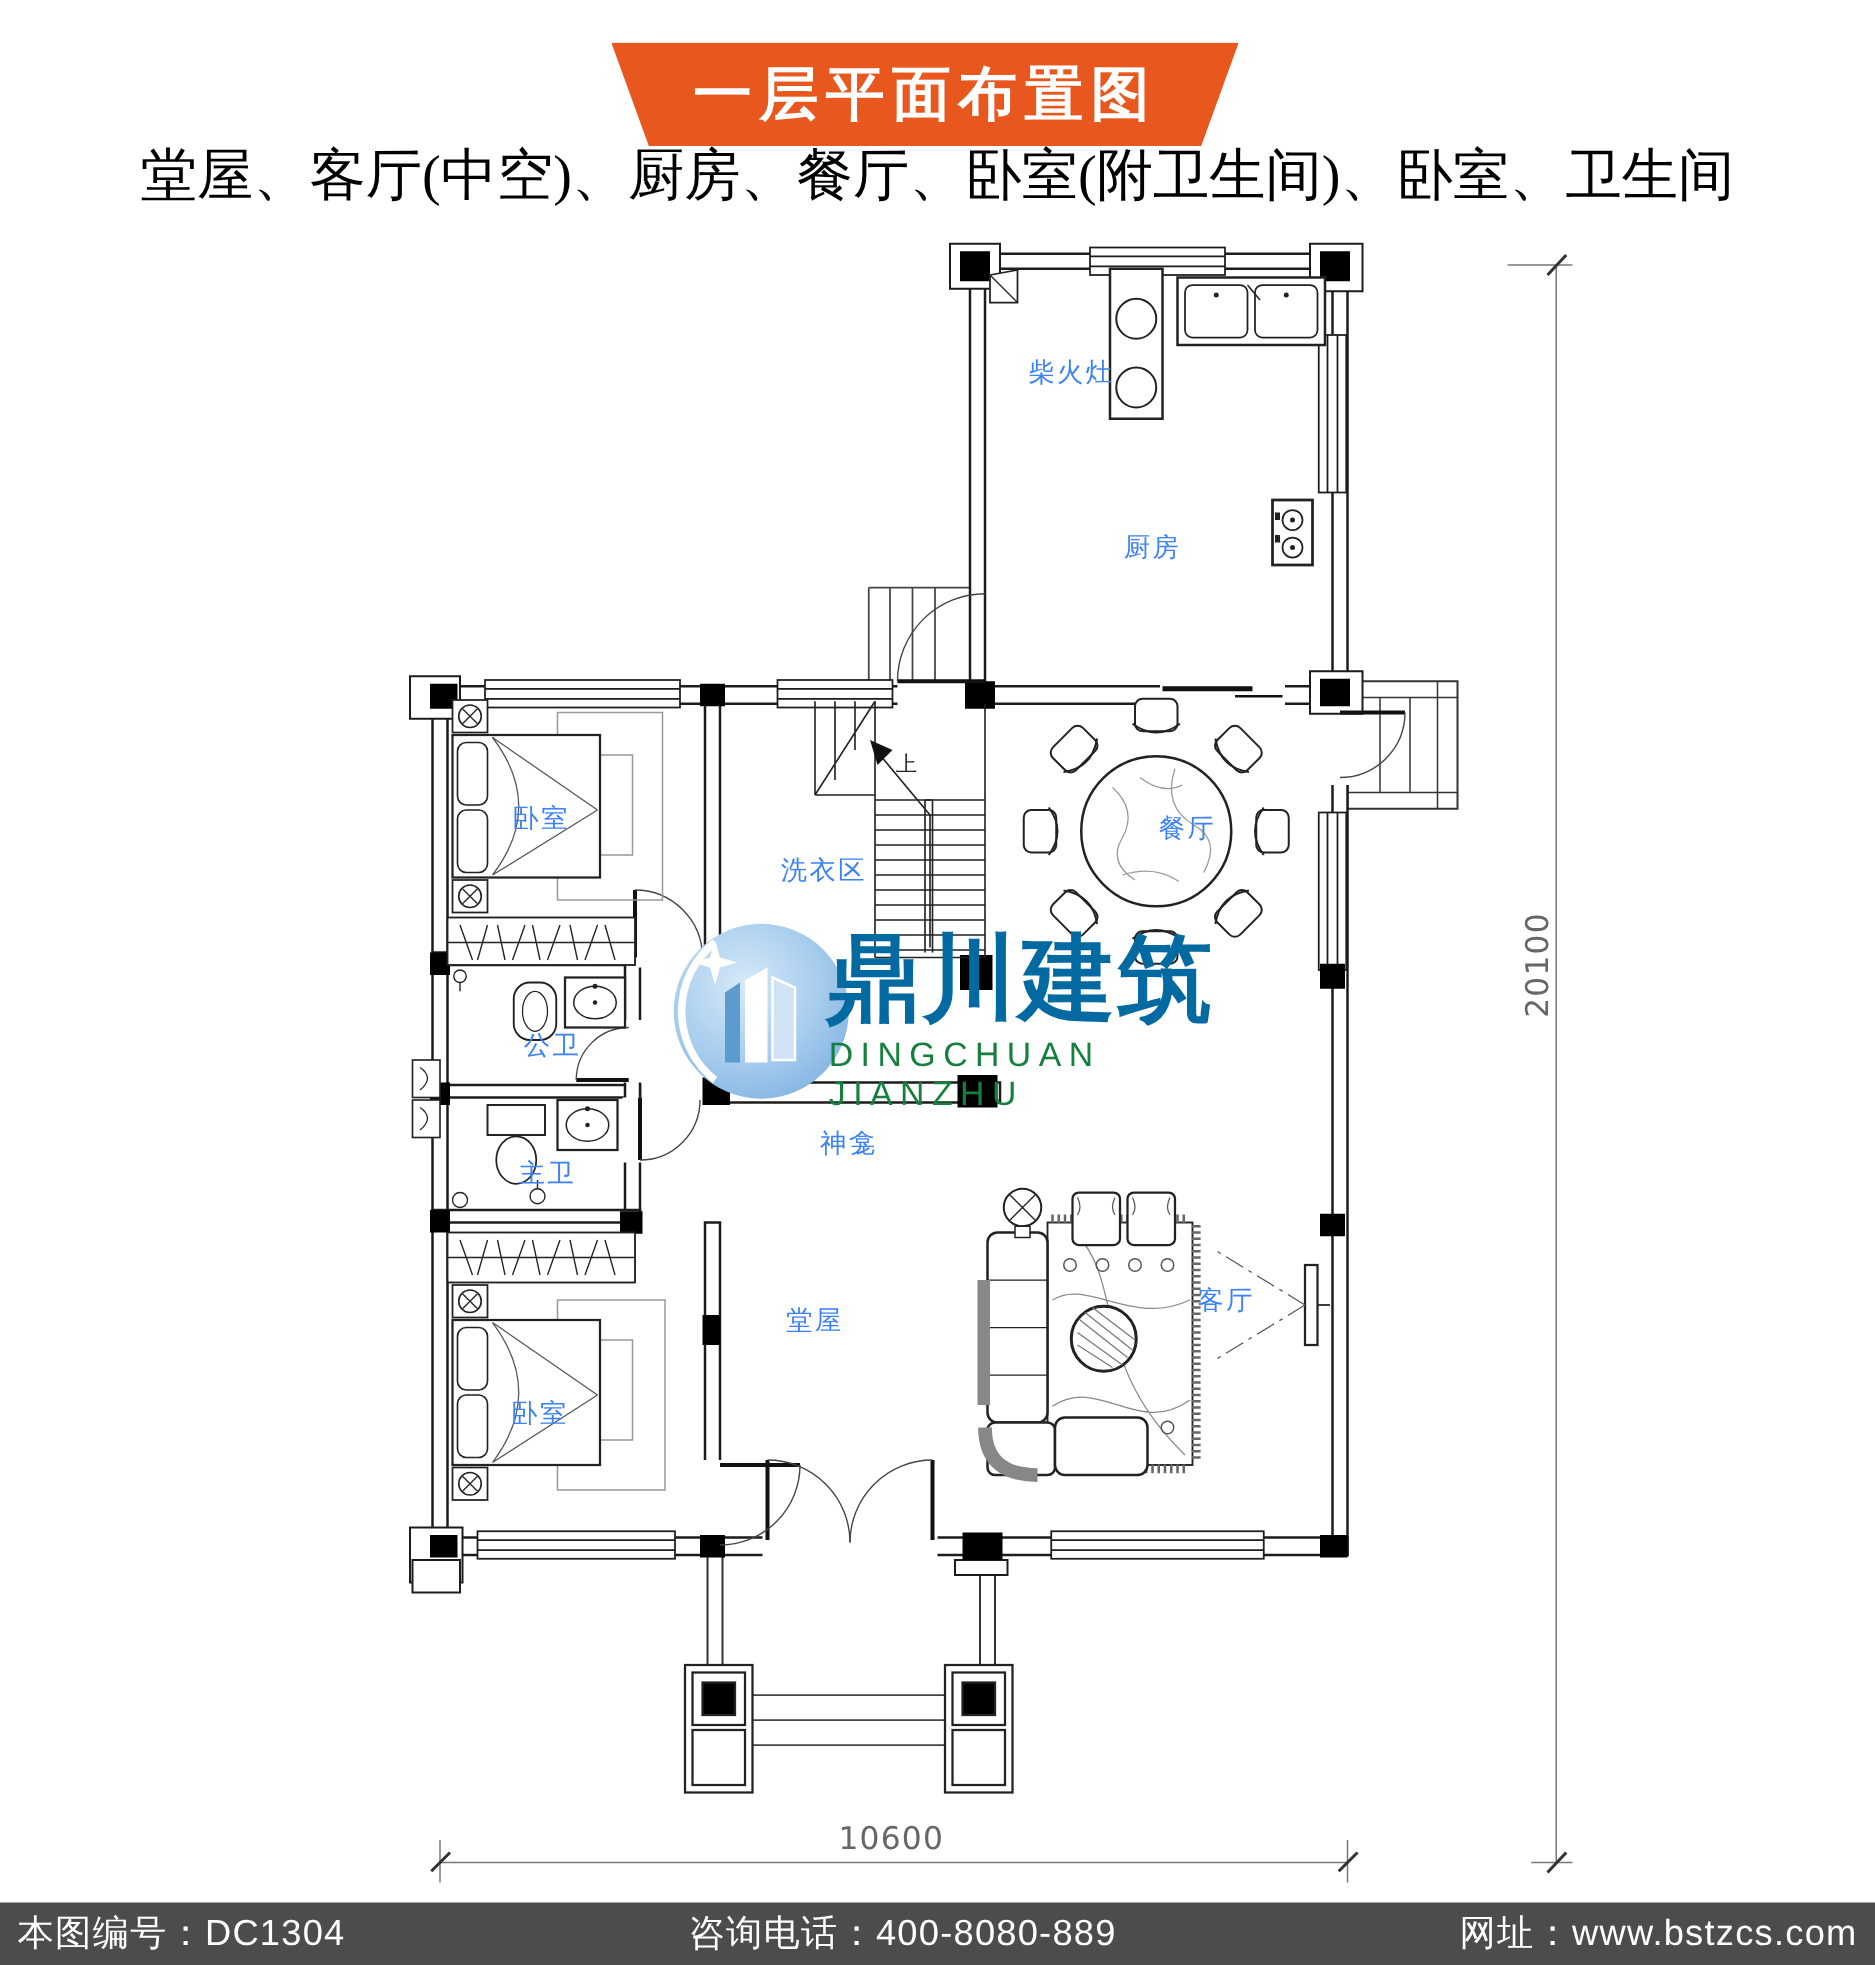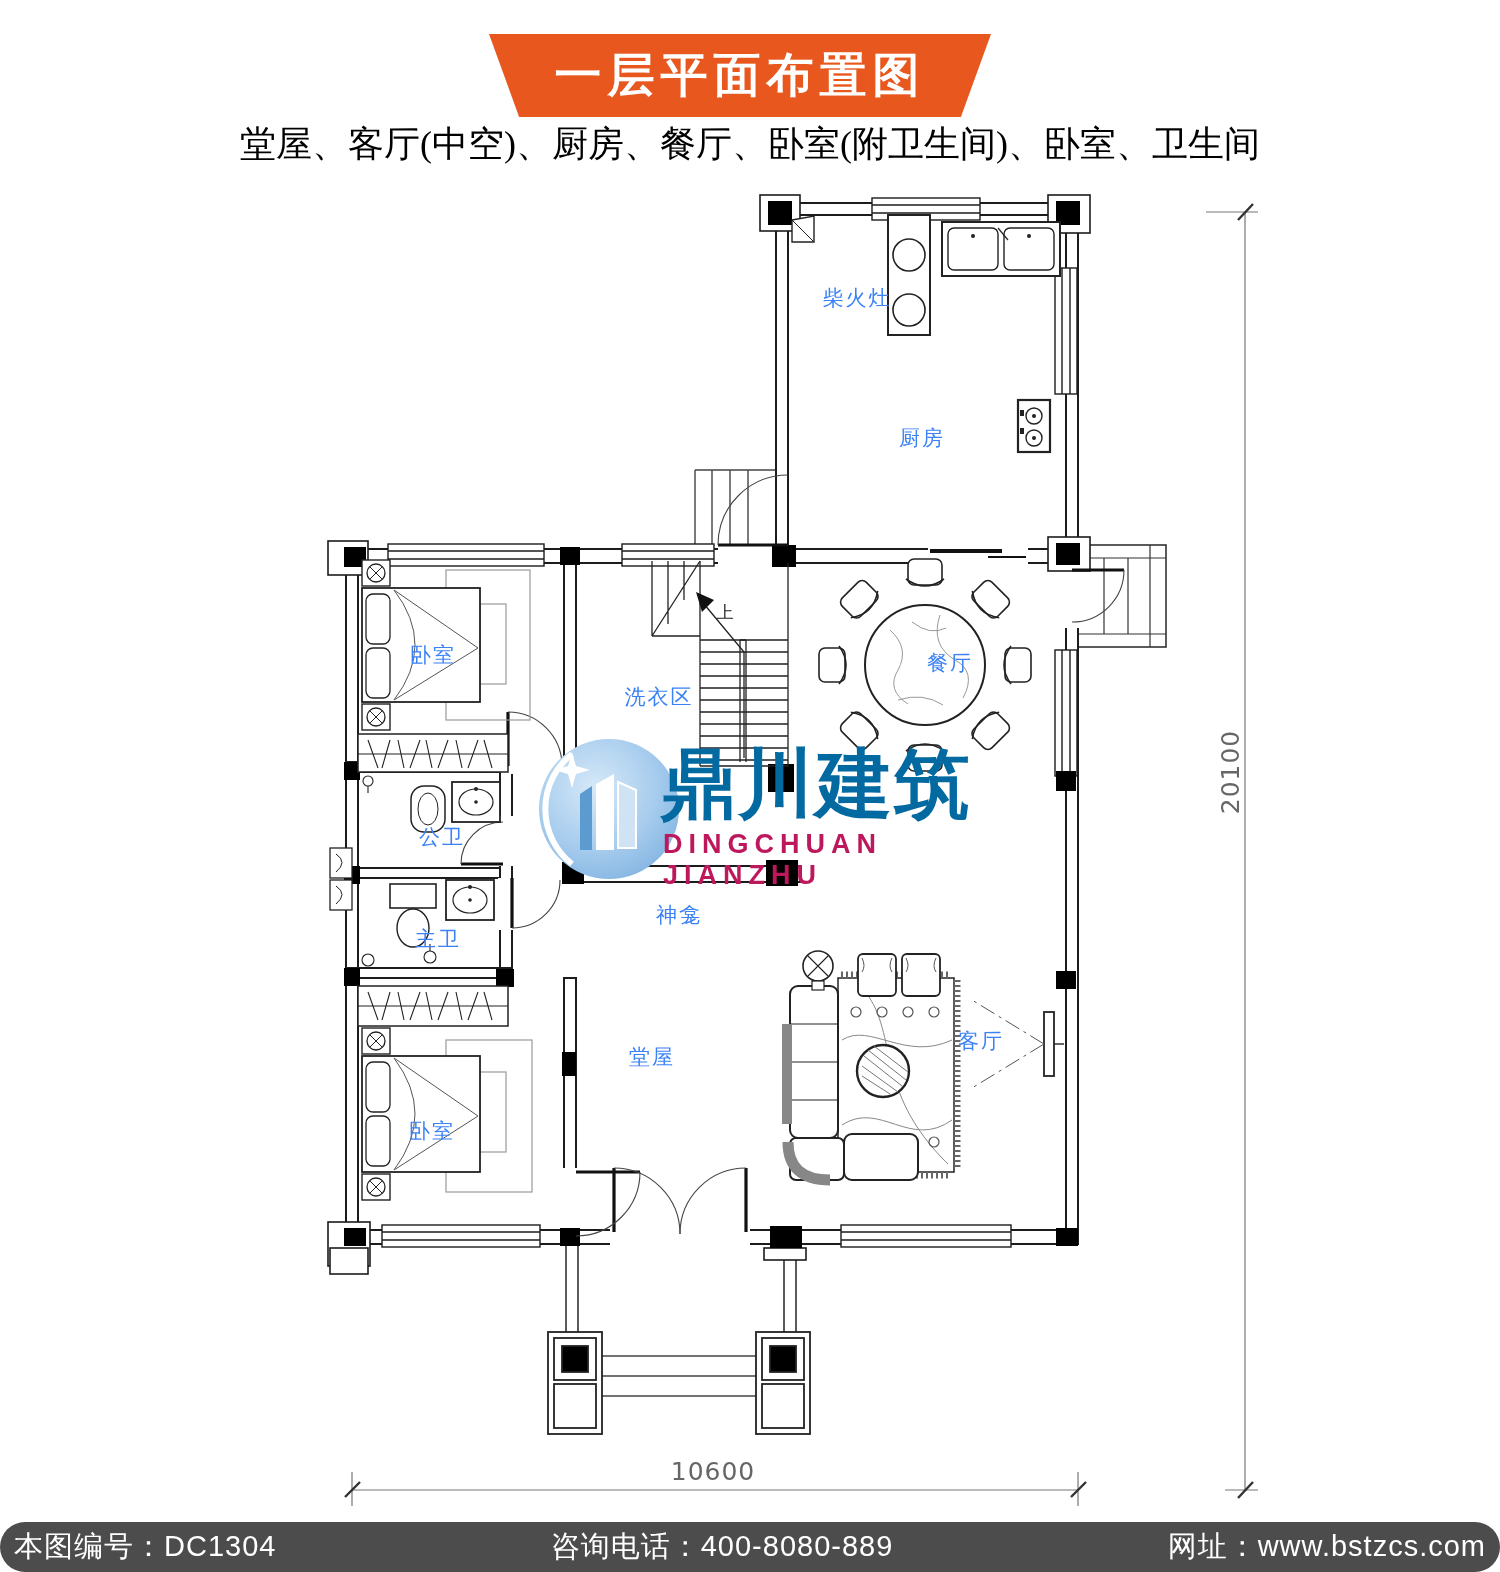--- a/index.html
+++ b/index.html
@@ -3,38 +3,38 @@
 <meta charset="utf-8">
 <style>
   html,body{margin:0;padding:0;background:#fff;}
   .page{position:relative;width:1500px;height:1572px;background:#fff;overflow:hidden;
         font-family:"Liberation Sans",sans-serif;}
   .banner{position:absolute;left:489px;top:0;width:502px;height:83px;background:#E8571D;
           clip-path:polygon(0 0,100% 0,94% 100%,6% 100%);
           display:flex;align-items:center;justify-content:center;z-index:4;margin-top:34px;}
   .banner-title{color:#fff;font-weight:bold;font-size:47px;letter-spacing:6px;
                 font-family:"Liberation Sans",sans-serif;}
-  .subtitle{position:absolute;top:120px;left:0;width:100%;text-align:center;
-            font-family:"Liberation Serif",serif;font-size:36px;color:#000;z-index:4;}
+  .subtitle{position:absolute;top:110px;left:0;width:100%;text-align:center;
+            font-family:"Liberation Serif",serif;font-size:45px;color:#000;z-index:4;}
   .plan-svg{position:absolute;left:0;top:0;width:1500px;height:1572px;z-index:1;}
   .lbl{position:absolute;transform:translate(-50%,-50%);font-size:21px;line-height:1;
        color:#3b82f6;letter-spacing:2px;white-space:nowrap;z-index:3;
        font-family:"DejaVu Sans",sans-serif;}
   .lbl-stairs{font-size:17px;color:#222;}
   .dim{font-size:25px;color:#666;letter-spacing:1px;}
   .dim-v{transform:translate(-50%,-50%) rotate(-90deg);}
   .watermark{position:absolute;left:534px;top:732px;width:470px;height:145px;z-index:2;}
   .wm-logo{position:absolute;left:0;top:0;}
   .wm-cn{position:absolute;left:126px;top:14px;font-weight:bold;font-size:76px;line-height:1;
          color:#0369a1;letter-spacing:2px;font-family:"Liberation Sans",sans-serif;}
-  .wm-en{position:absolute;left:129px;top:97px;font-weight:bold;font-size:27px;
-         color:#be185d;letter-spacing:6px;font-family:"Liberation Sans",sans-serif;}
+  .wm-en{position:absolute;left:129px;top:97px;font-weight:normal;font-size:27px;
+         color:#15803d;letter-spacing:6px;font-family:"Liberation Sans",sans-serif;}
   .footer{position:absolute;left:0;bottom:0;width:100%;height:50px;background:#4C4C4C;
           display:flex;align-items:center;justify-content:space-between;
-          padding:0 14px;box-sizing:border-box;z-index:4;border-radius:25px;}
+          padding:0 14px;box-sizing:border-box;z-index:4;}
   .footer span{color:#fff;font-size:29px;white-space:nowrap;letter-spacing:1px;}
 </style>
 </head>
 <body>
 
 <div class="page">
 
   <div class="banner">
     <span class="banner-title">一层平面布置图</span>
   </div>

